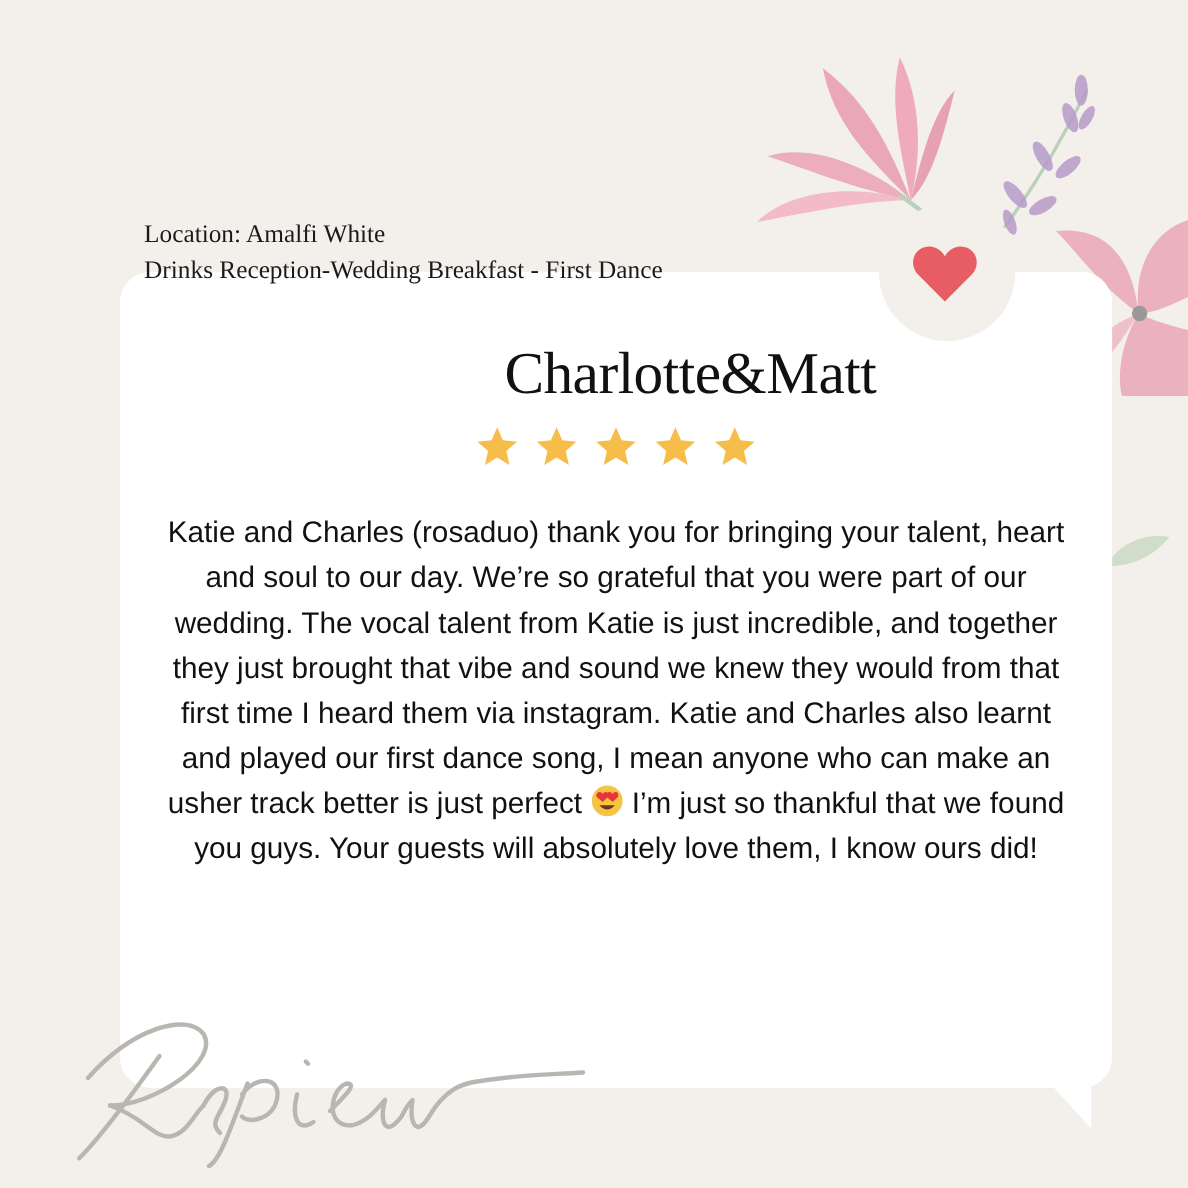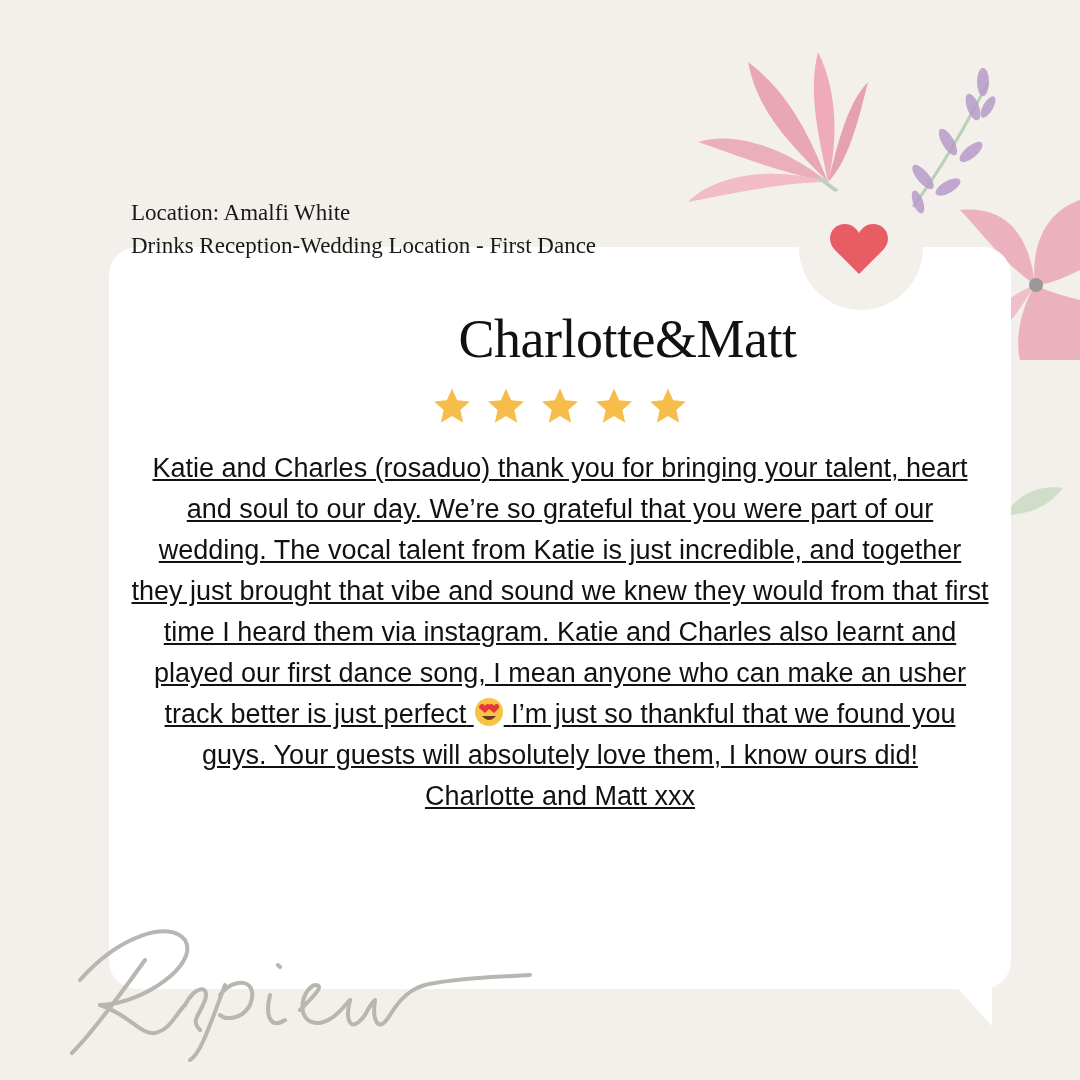--- a/index.html
+++ b/index.html
@@ -54,21 +54,21 @@
       text-align: center; z-index: 4;
       display: flex; justify-content: center; gap: 14px;
     }
     .star { width: 40px; height: 40px; }
     .body-text {
       position: absolute; left: 130px; top: 448px; width: 860px;
       text-align: center; z-index: 4;
       font-family: "Liberation Sans", sans-serif;
       font-size: 27px; line-height: 41px; color: #111;
     }
-    .body-text p { margin: 0; text-decoration: underline; }
+    .body-text p { margin: 16px; }
     .emoji {
       display: inline-block; width: 30px; height: 30px; vertical-align: -4px;
     }
     .review-script {
       position: absolute; left: 60px; top: 905px; z-index: 5;
     }
     .flower { position: absolute; z-index: 1; }
   </style>
 </head>
 <body>
@@ -104,21 +104,21 @@
     <path d="M75 85 C50 95 30 110 40 130 C55 120 65 100 75 85Z" fill="#f0b5c3"></path>
   </g>
   <circle cx="76" cy="85" r="7" fill="#9a9898"></circle>
 </svg>
 <svg class="flower" style="left:1005px;top:480px" width="60" height="40" viewBox="0 0 60 40">
   <path d="M0 35 C15 10 40 5 58 8 C45 25 25 35 0 35Z" fill="#c7d8c1" opacity="0.8"></path>
 </svg>
 
 <div class="meta">
   <div>Location: Amalfi White</div>
-  <div>Drinks Reception-Wedding Location - First Dance</div>
+  <div>Drinks Reception-Wedding Breakfast - First Dance</div>
 </div>
 
 <div class="card"></div>
 <div class="tail-block"></div>
 <div class="tail"></div>
 
 <div class="heart-bump"></div>
 <svg class="heart" width="60" height="54" viewBox="0 0 60 54">
   <path d="M30 52 L6 28 C-4 18 2 2 16 2 C23 2 28 7 30 11 C32 7 37 2 44 2 C58 2 64 18 54 28 Z" fill="#e85d63"></path>
 </svg>
@@ -143,21 +143,20 @@
     </svg>
 </div>
 
 <div class="body-text">
   <p><span>Katie and Charles (rosaduo) thank you for bringing your talent, heart and soul to our day. We’re so grateful that you were part of our wedding. The vocal talent from Katie is just incredible, and together they just brought that vibe and sound we knew they would from that first time I heard them via instagram. Katie and Charles also learnt and played our first dance song, I mean anyone who can make an usher track better is just perfect</span> <svg class="emoji" viewBox="0 0 30 30">
         <circle cx="15" cy="15" r="14" fill="#f6c343"></circle>
         <path d="M5 11 C5 6 10 6 11 9 C12 6 17 6 16 11 L11 16Z" fill="#e8343c"></path>
         <path d="M14 11 C14 6 19 6 20 9 C21 6 26 6 25 11 L20 16Z" fill="#e8343c"></path>
         <path d="M8 19 Q15 27 22 19 Z" fill="#6b3a1e"></path>
       </svg> <span>I’m just so thankful that we found you guys. Your guests will absolutely love them, I know ours did!</span></p>
-  <p>Charlotte and Matt xxx</p>
 </div>
 
 <svg class="review-script" width="540" height="170" viewBox="0 0 540 170">
   <title>Review</title>
   <g fill="none" stroke="#b9b6b2" stroke-width="4" stroke-linecap="round" stroke-linejoin="round">
     <path d="M20 75 C60 30 110 15 125 35 C140 60 80 100 40 100"></path>
     <path d="M85 55 C60 90 30 130 12 148"></path>
     <path d="M40 100 C70 110 80 130 95 128 C110 125 115 110 125 100"></path>
     <path d="M125 100 C135 80 150 80 145 95 C140 110 130 115 140 125"></path>
     <path d="M165 80 C150 120 140 150 130 155 M160 90 C175 70 200 75 190 100 C182 115 165 115 160 110"></path>

